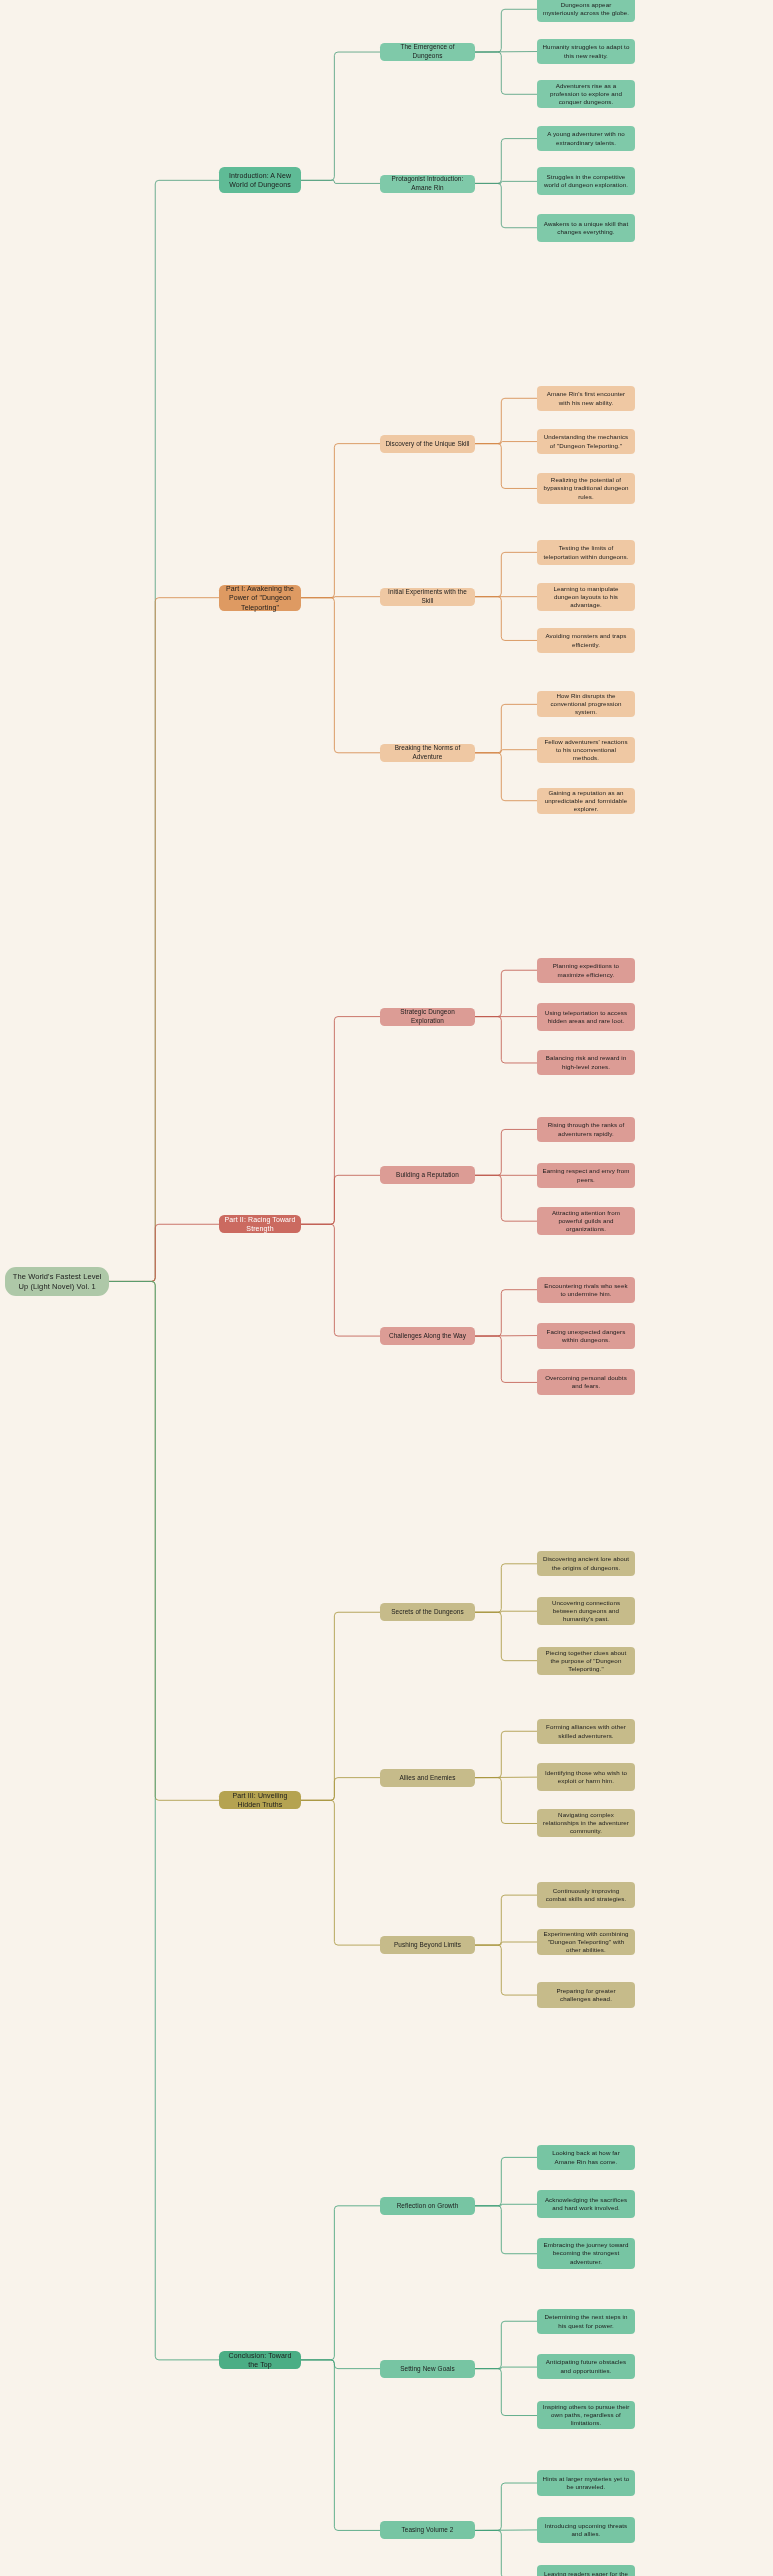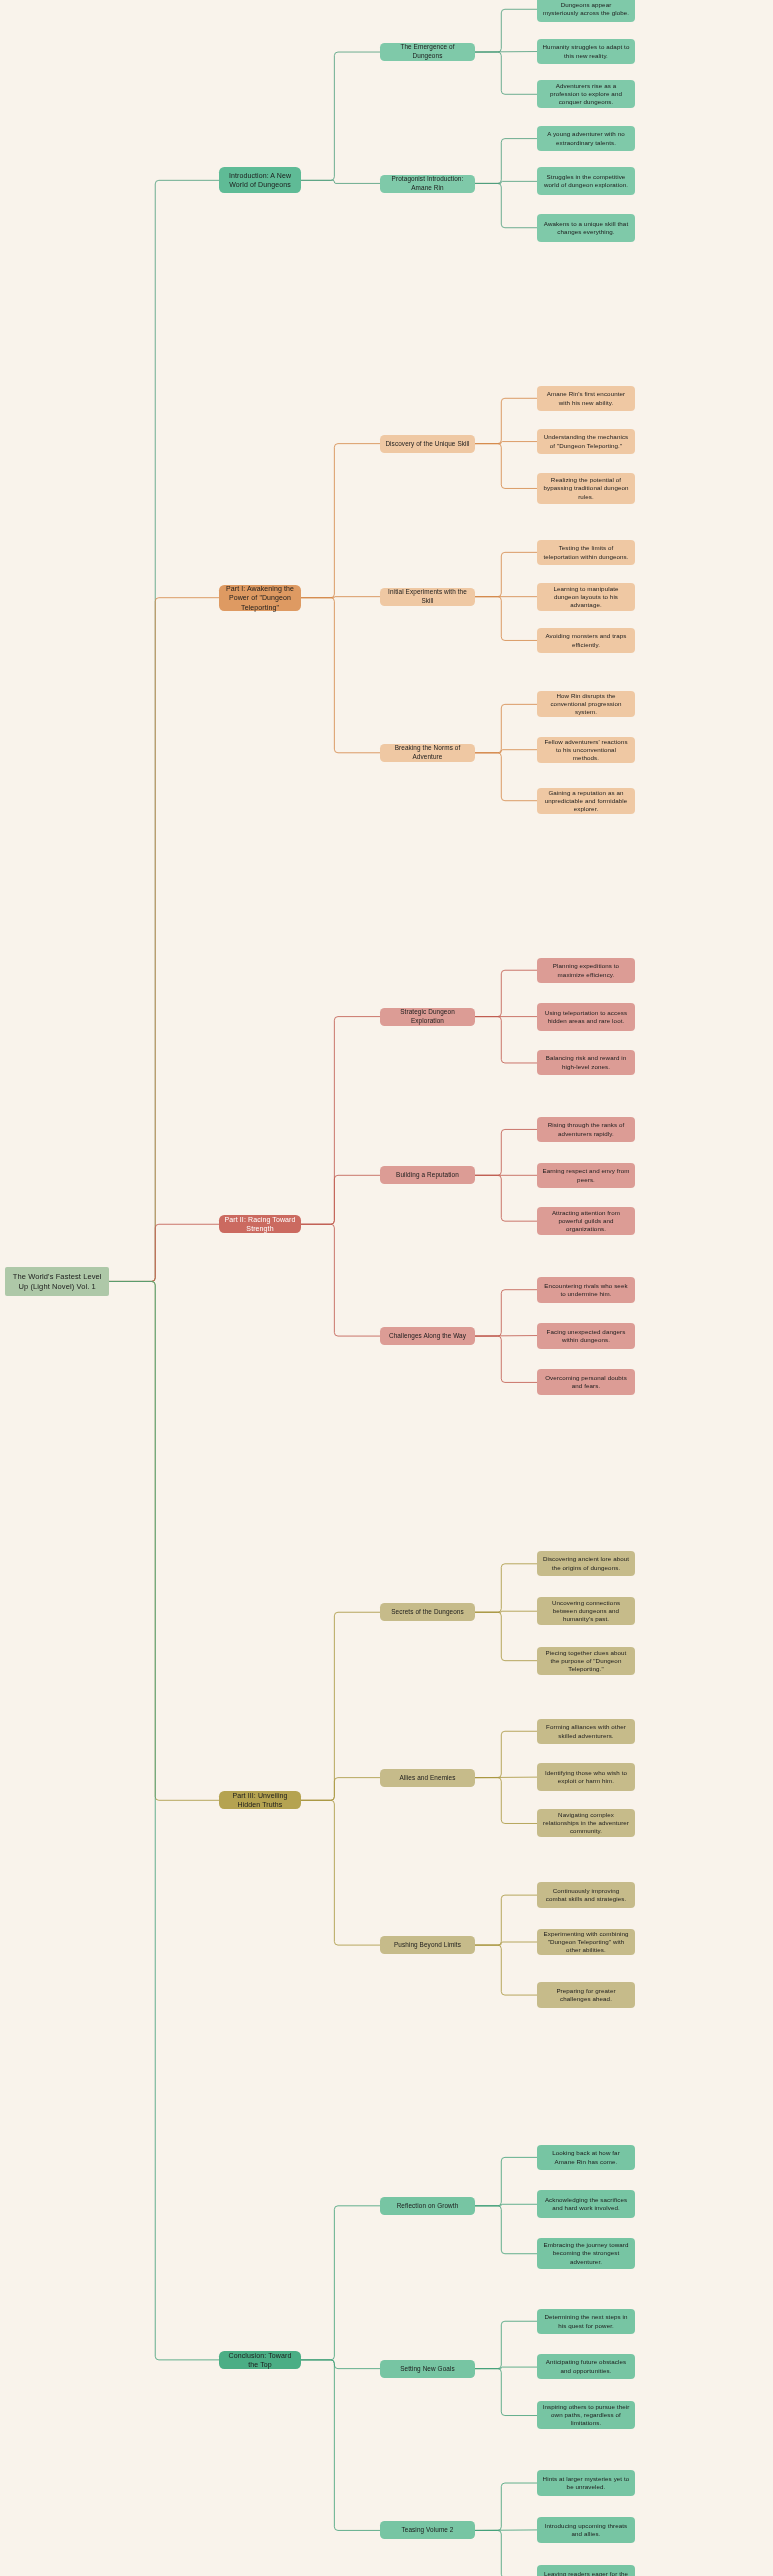--- a/index.html
+++ b/index.html
@@ -33,21 +33,21 @@
     text-align: center;
     padding: 3.1px 5.2px;
     line-height: 1.30;
     color: #1b1b1b;
     letter-spacing: 0.1px;
     word-break: normal;
     overflow-wrap: break-word;
   }
   .node.root {
     font-size: 7.5px;
-    border-radius: 2px;
+    border-radius: 11px;
   }
   .node.lvl1 {
     font-size: 7px;
     border-radius: 5.2px;
   }
   .node.lvl2 {
     font-size: 6.4px;
   }
   .node.leaf {
     font-size: 6.2px;

